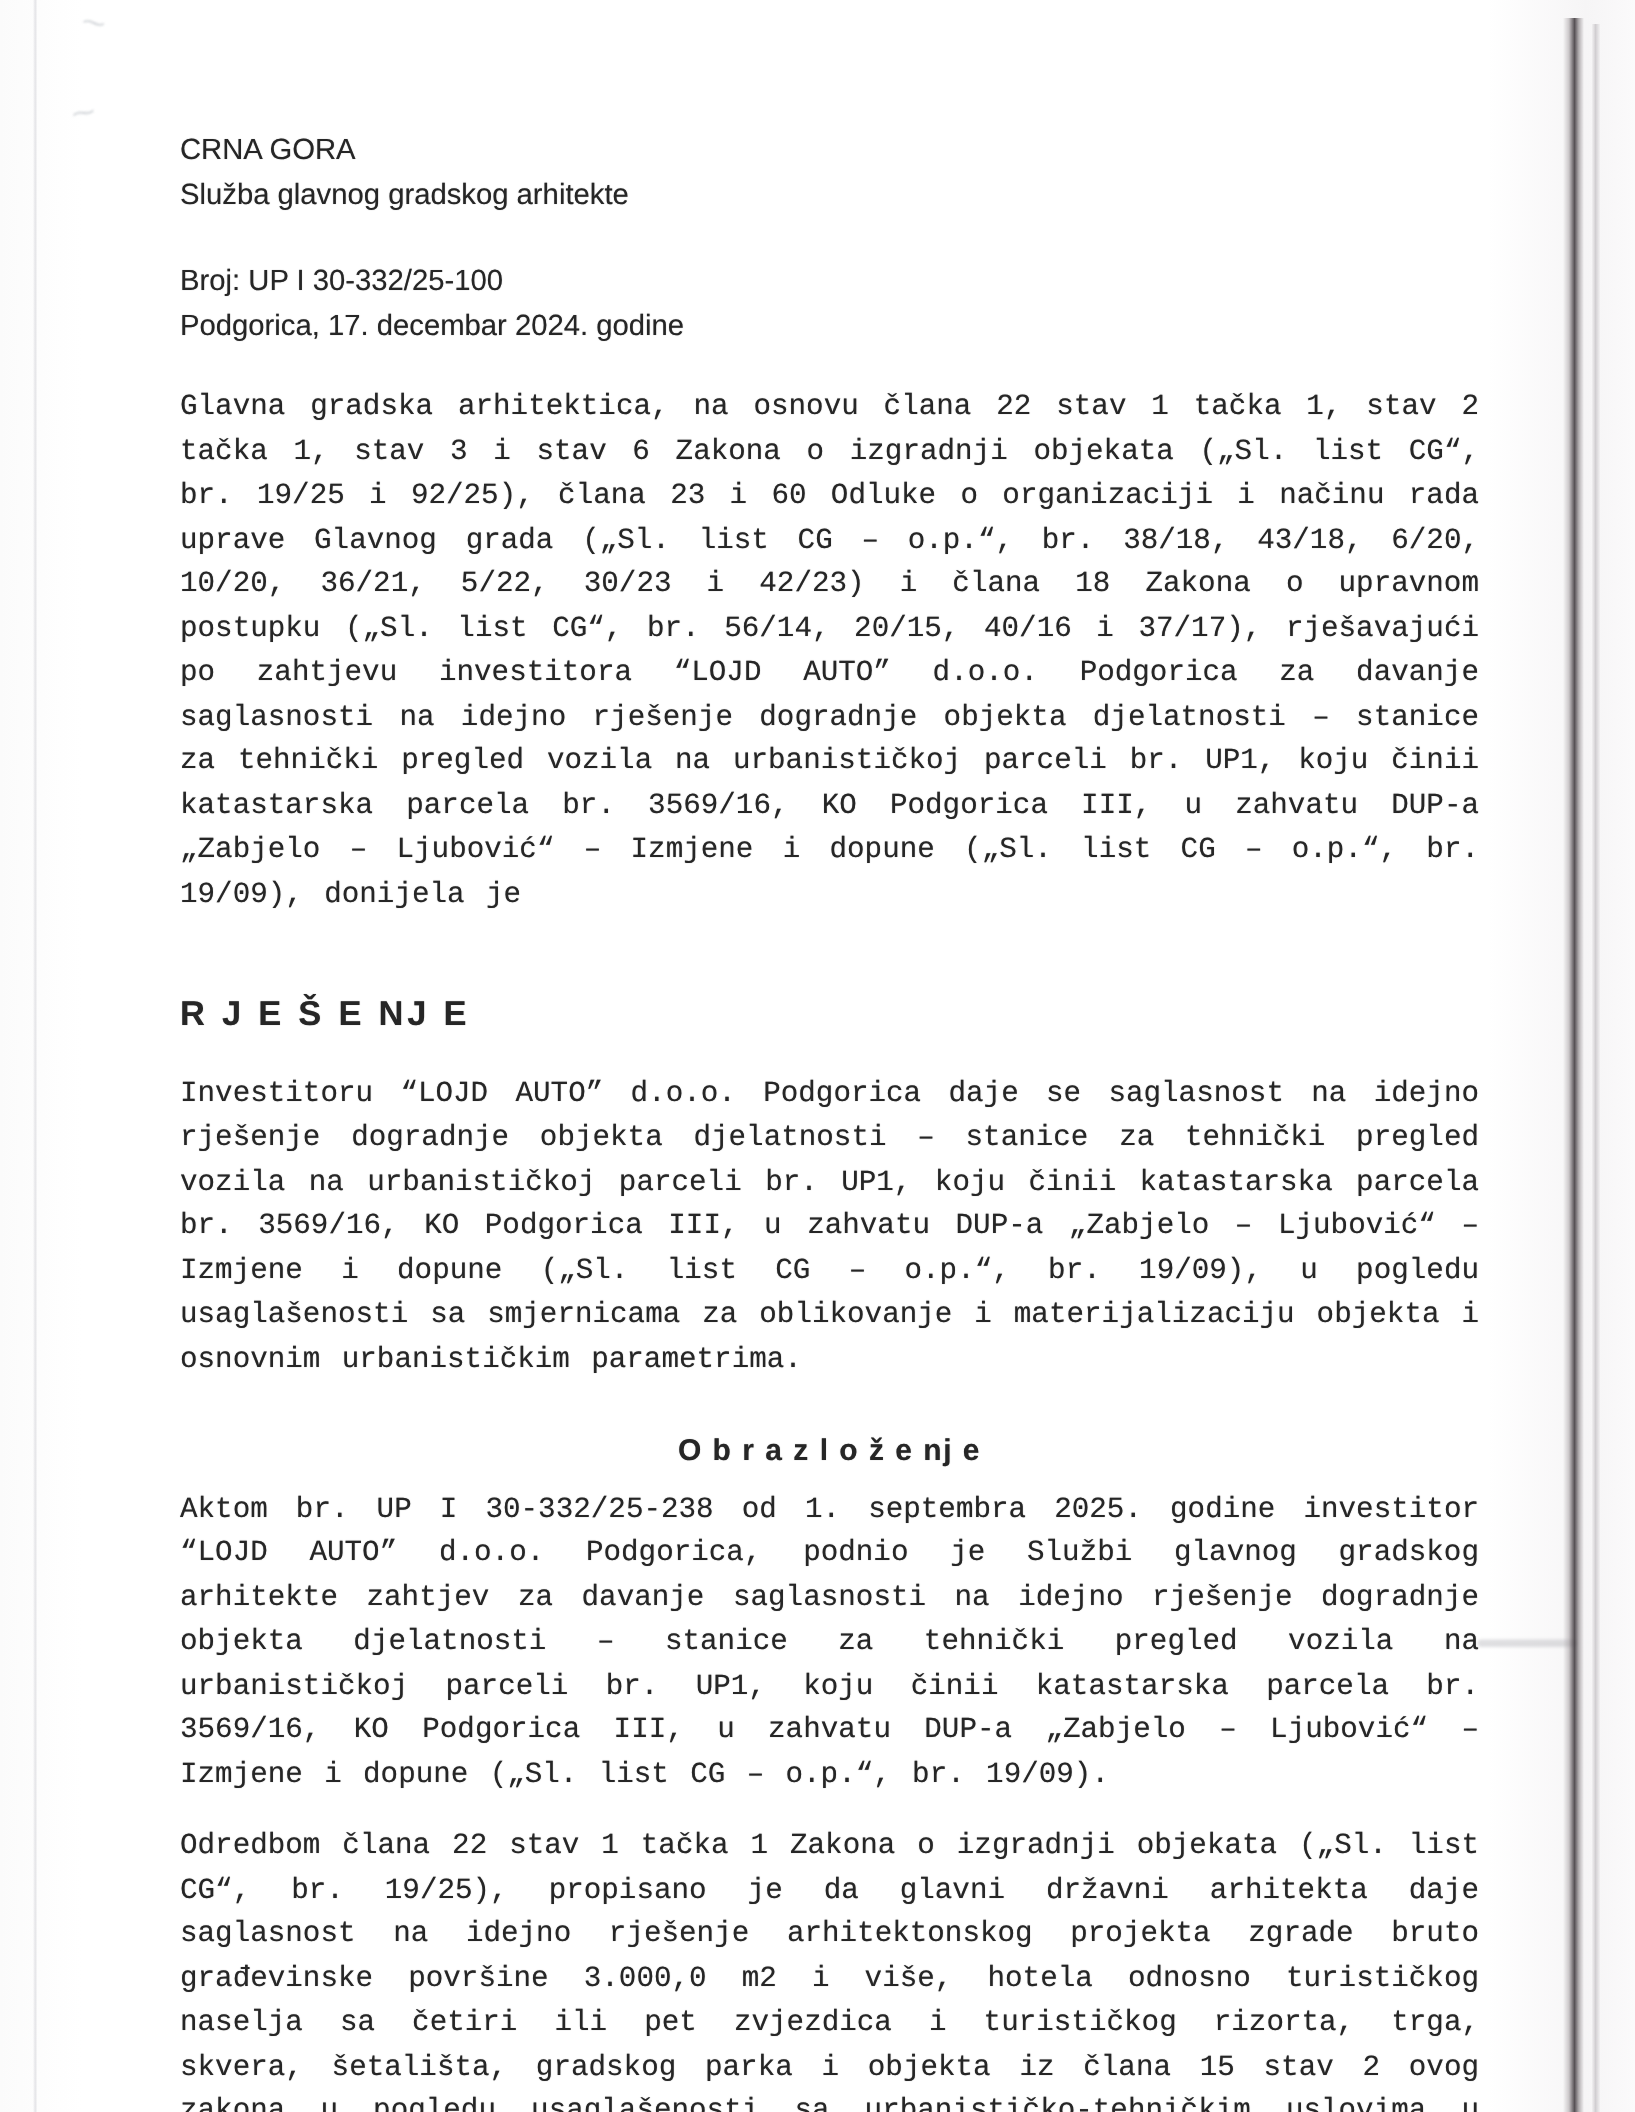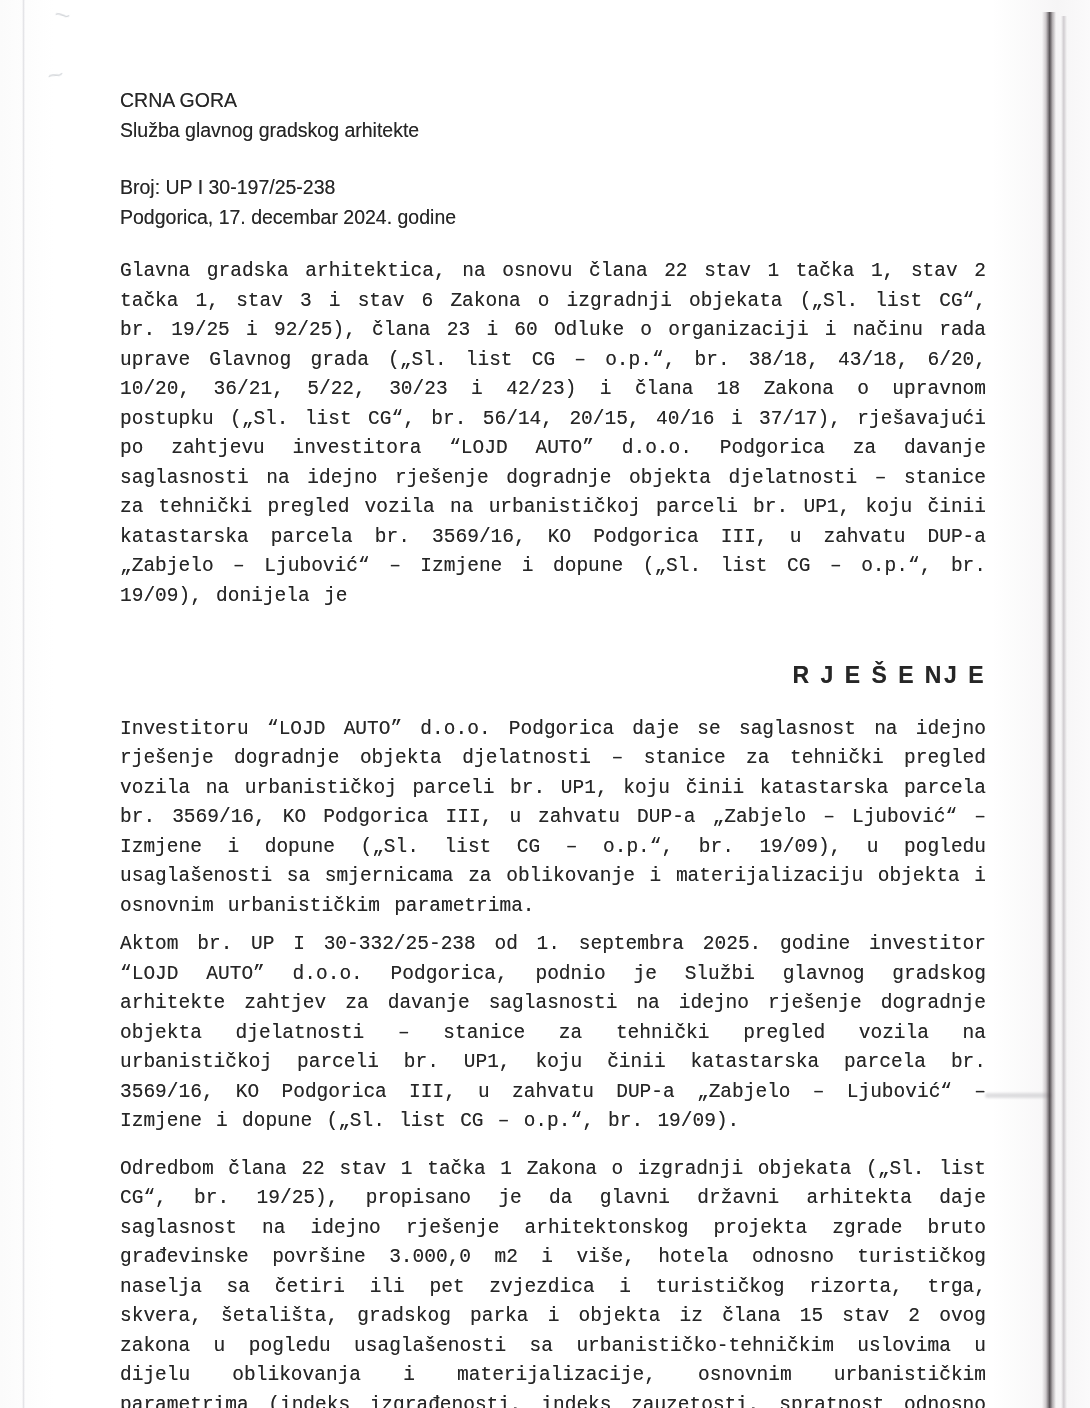--- a/index.html
+++ b/index.html
@@ -44,21 +44,21 @@
     font-family: Liberation Mono, monospace;
   }
 
   .p-intro    { margin-top: 25px; }
   .p-decision { margin-top: 24px; }
   .p-r1       { margin-top: 9px; }
   .p-r2       { margin-top: 18px; }
 
   .h-decision {
     margin-top: 50px;
-    text-align: right;
+    text-align: left;
     font-weight: bold;
     font-size: 23px;
     letter-spacing: 2.5px;
     white-space: nowrap;
   }
   .h-rationale {
     margin-top: 32px;
     text-align: center;
     font-weight: bold;
     font-size: 20px;
@@ -137,28 +137,29 @@
 <div class="artifact-binding2"></div>
 
 <div class="content">
 
   <div class="letterhead">
     <div class="lh-line">CRNA GORA</div>
     <div class="lh-line">Služba glavnog gradskog arhitekte</div>
   </div>
 
   <div class="meta">
-    <div class="meta-line">Broj: UP I 30-197/25-238</div>
+    <div class="meta-line">Broj: UP I 30-332/25-100</div>
     <div class="meta-line">Podgorica, 17. decembar 2024. godine</div>
   </div>
 
   <p class="p-intro">Glavna gradska arhitektica, na osnovu člana 22 stav 1 tačka 1, stav 2 tačka 1, stav 3 i stav 6 Zakona o izgradnji objekata („Sl. list CG“, br. 19/25 i 92/25), člana 23 i 60 Odluke o organizaciji i načinu rada uprave Glavnog grada („Sl. list CG – o.p.“, br. 38/18, 43/18, 6/20, 10/20, 36/21, 5/22, 30/23 i 42/23) i člana 18 Zakona o upravnom postupku („Sl. list CG“, br. 56/14, 20/15, 40/16 i 37/17), rješavajući po zahtjevu investitora “LOJD AUTO” d.o.o. Podgorica za davanje saglasnosti na idejno rješenje dogradnje objekta djelatnosti – stanice za tehnički pregled vozila na urbanističkoj parceli br. UP1, koju činii katastarska parcela br. 3569/16, KO Podgorica III, u zahvatu DUP-a „Zabjelo – Ljubović“ – Izmjene i dopune („Sl. list CG – o.p.“, br. 19/09), donijela je</p>
 
   <div class="h-decision">R J E Š E NJ E</div>
 
   <p class="p-decision">Investitoru “LOJD AUTO” d.o.o. Podgorica daje se saglasnost na idejno rješenje dogradnje objekta djelatnosti – stanice za tehnički pregled vozila na urbanističkoj parceli br. UP1, koju činii katastarska parcela br. 3569/16, KO Podgorica III, u zahvatu DUP-a „Zabjelo – Ljubović“ – Izmjene i dopune („Sl. list CG – o.p.“, br. 19/09), u pogledu usaglašenosti sa smjernicama za oblikovanje i materijalizaciju objekta i osnovnim urbanističkim parametrima.</p>
 
+  <div class="h-rationale">O b r a z l o ž e nj e</div>
 
   <p class="p-r1">Aktom br. UP I 30-332/25-238 od 1. septembra 2025. godine investitor “LOJD AUTO” d.o.o. Podgorica, podnio je Službi glavnog gradskog arhitekte zahtjev za davanje saglasnosti na idejno rješenje dogradnje objekta djelatnosti – stanice za tehnički pregled vozila na urbanističkoj parceli br. UP1, koju činii katastarska parcela br. 3569/16, KO Podgorica III, u zahvatu DUP-a „Zabjelo – Ljubović“ – Izmjene i dopune („Sl. list CG – o.p.“, br. 19/09).</p>
 
   <p class="p-r2">Odredbom člana 22 stav 1 tačka 1 Zakona o izgradnji objekata („Sl. list CG“, br. 19/25), propisano je da glavni državni arhitekta daje saglasnost na idejno rješenje arhitektonskog projekta zgrade bruto građevinske površine 3.000,0 m2 i više, hotela odnosno turističkog naselja sa četiri ili pet zvjezdica i turističkog rizorta, trga, skvera, šetališta, gradskog parka i objekta iz člana 15 stav 2 ovog zakona u pogledu usaglašenosti sa urbanističko-tehničkim uslovima u dijelu oblikovanja i materijalizacije, osnovnim urbanističkim parametrima (indeks izgrađenosti, indeks zauzetosti, spratnost odnosno visina objekta, odnos prema građevinskoj liniji) i drugim urbanističkim parametrima (parkiranje i garažiranje vozila, stepen ozelenjenosti i namjena objekta). Shodno stavu 2 ovog zakona propisano je da glavni gradski arhitekta daje saglasnost na idejno rješenje arhitektonskog projekta iz stava 1 ovog člana, koji se odnosi na zgrade do 3.000,0 m2 bruto građevinske površine, osim hotela odnosno turističkog naselja sa četiri ili pet zvjezdica i turističkog rizorta. Stavom 3 pomenutog zakona propisano je da poslove iz stava 2 ovog člana glavni gradski</p>
 
 </div>
 
 </body></html>

